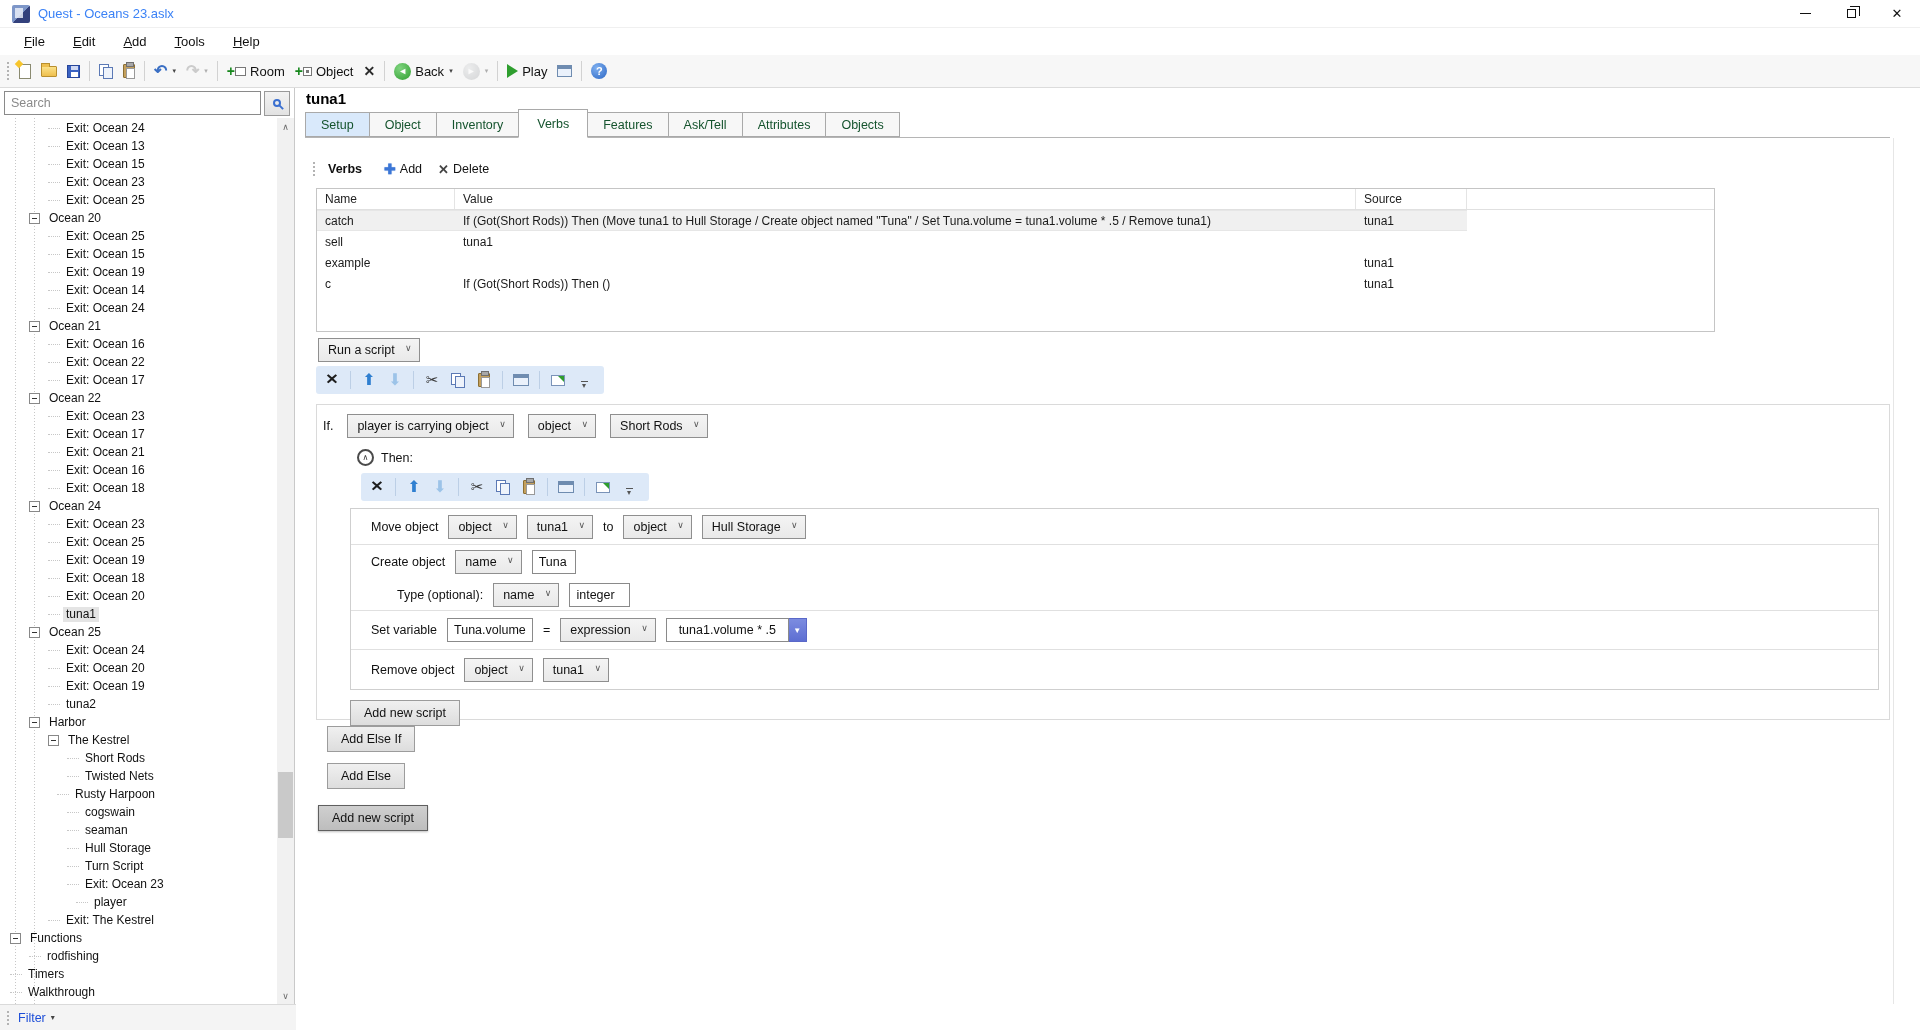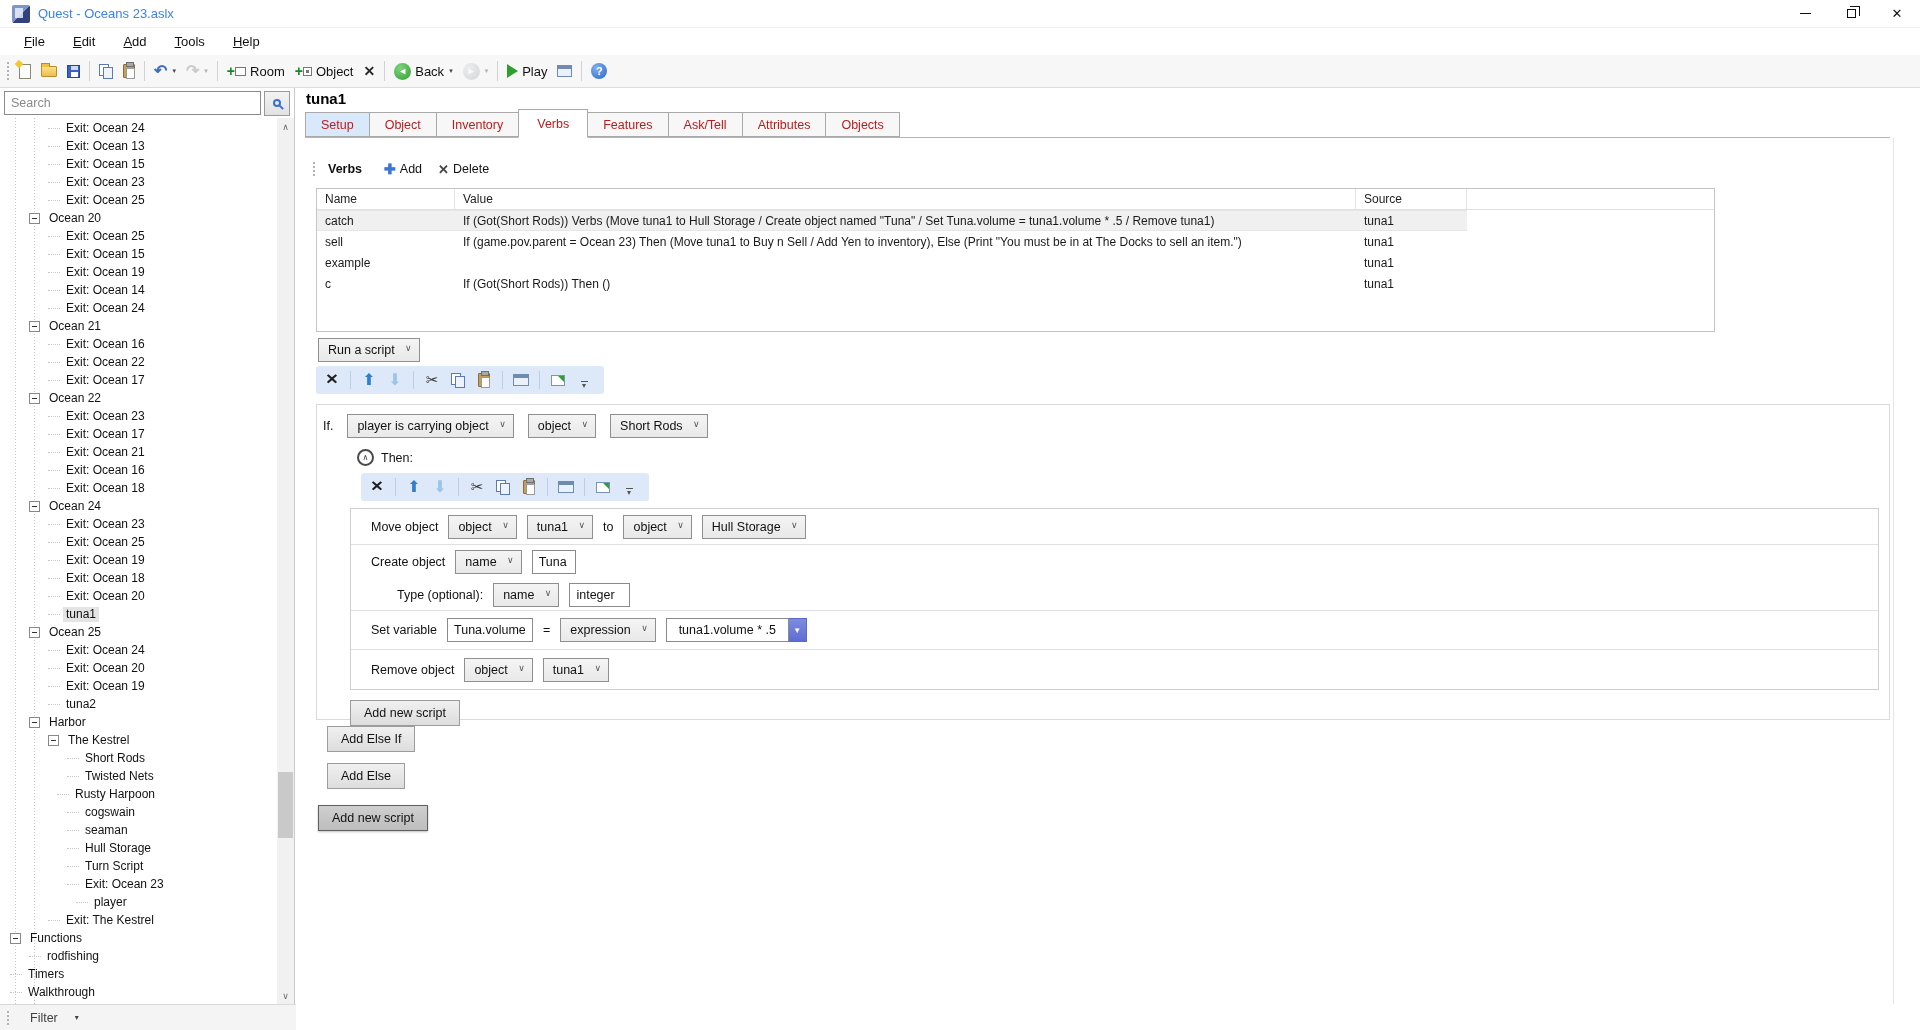--- a/index.html
+++ b/index.html
@@ -87,31 +87,31 @@
   .exp{width:11px;height:11px;border:1px solid #888;background:#fff;position:relative;flex:none;margin-right:6px}
   .exp::before{content:"";position:absolute;left:2px;top:4px;width:5px;height:1px;background:#333}
   .tree-row .lbl{padding:0 3px;line-height:15px}
   .tree-row.selected .lbl{background:var(--sel-gray)}
   
   #tree-scroll{position:absolute;top:30px;right:0;width:17px;bottom:0;background:#f1f1f1}
   .sb-arrow{position:absolute;left:0;width:17px;height:17px;display:flex;align-items:center;justify-content:center;color:#6b6b6b;font-size:9px}
   .sb-thumb{position:absolute;left:1px;width:15px;background:#c9c9c9}
   
   #filterbar{position:absolute;left:0;bottom:0;width:100%;height:26px;background:#f4f4f4;border-top:1px solid #dadada;display:flex;align-items:center;padding:0 4px}
-  #filterbar .lbl{font-size:12.5px;color:#404040;margin:0 16px}
+  #filterbar .lbl{font-size:12.5px;color:#1d4ed8;margin:0 4px}
   #filterbar .caret{font-size:8px}
 
   
   #main{position:absolute;left:296px;top:88px;right:0;bottom:0;background:#fff}
   #main::after{content:"";position:absolute;right:26px;top:50px;bottom:26px;width:1px;background:#e6e6e6}
   #page-title{position:absolute;left:10px;top:2px;font-size:15px;font-weight:bold;color:#000}
   
   #tabs{position:absolute;left:9px;top:24px;right:30px;height:26px;display:flex;align-items:flex-end;border-bottom:1px solid #b5b5b5}
   .tab{height:25px;padding:0 15px;display:flex;align-items:center;font-size:12.5px;background:#f7f7f7;
-    border:1px solid #a9a9a9;margin-right:-1px;position:relative;color:#b91c1c}
+    border:1px solid #a9a9a9;margin-right:-1px;position:relative;color:#14532d}
   .tab.tinted{background:var(--tab-tint)}
   .tab.active{background:#fff;height:29px;z-index:2;border-bottom:1px solid #fff;margin-bottom:-1px;padding:0 18px}
   
   #verbs-bar{position:absolute;left:14px;top:68px;height:26px;display:flex;align-items:center;gap:8px}
   #verbs-bar .vtitle{font-size:12.5px;font-weight:bold;color:#111;margin-right:10px}
   .mini-btn{display:flex;align-items:center;gap:4px;font-size:12.5px;color:#111;padding:2px 4px;border-radius:2px}
   .plus-glyph{color:#3b76d6;font-size:14px;font-weight:bold;text-shadow:0 0 1px #9db9e8}
   .x-glyph{color:#444;font-size:13px;font-weight:bold}
   
   #verbs-table{position:absolute;left:20px;top:100px;width:1399px;height:144px;border:1px solid #c5c5c5;background:#fff;font-size:12px}
@@ -539,26 +539,25 @@
 
     <div id="verbs-table">
       <div class="vt-head">
           <span class="c col-name">Name</span>
           <span class="c col-value">Value</span>
           <span class="c col-source">Source</span>
         </div>
       <div id="vt-body">
           <div class="vt-row selected">
             <span class="c col-name">catch</span>
-            <span class="c col-value">If (Got(Short Rods)) Verbs (Move tuna1 to Hull Storage / Create object named "Tuna" / Set Tuna.volume = tuna1.volume * .5 / Remove tuna1)</span>
+            <span class="c col-value">If (Got(Short Rods)) Then (Move tuna1 to Hull Storage / Create object named "Tuna" / Set Tuna.volume = tuna1.volume * .5 / Remove tuna1)</span>
             <span class="c col-source">tuna1</span>
           </div>
           <div class="vt-row">
             <span class="c col-name">sell</span>
-            <span class="c col-value">If (game.pov.parent = Ocean 23) Then (Move tuna1 to Buy n Sell / Add Yen to inventory), Else (Print "You must be in at The Docks to sell an item.")</span>
             <span class="c col-source">tuna1</span>
           </div>
           <div class="vt-row">
             <span class="c col-name">example</span>
             <span class="c col-value"></span>
             <span class="c col-source">tuna1</span>
           </div>
           <div class="vt-row">
             <span class="c col-name">c</span>
             <span class="c col-value">If (Got(Short Rods)) Then ()</span>

